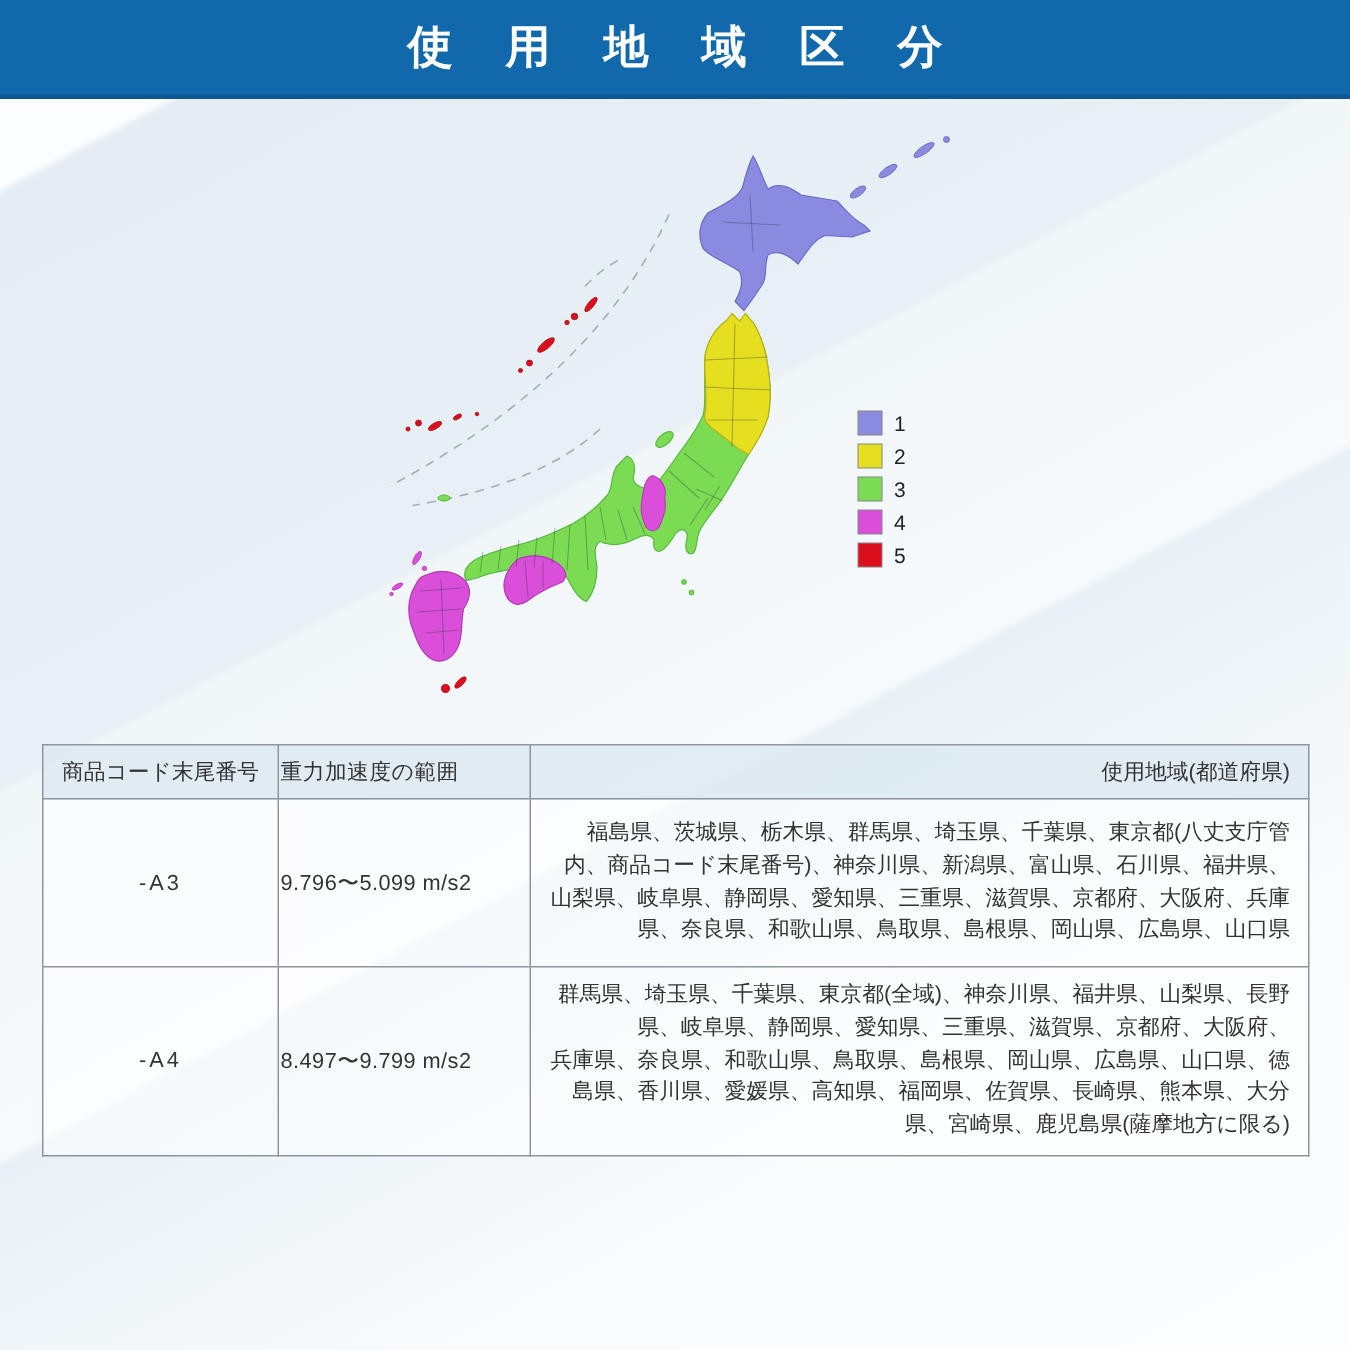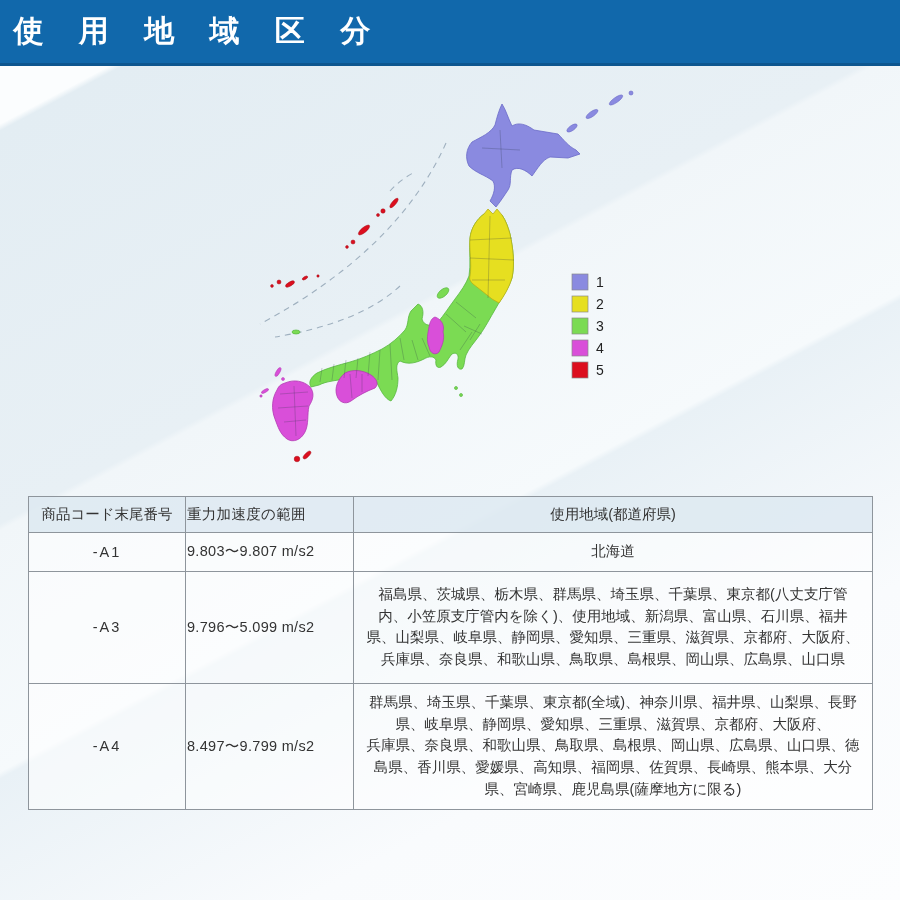--- a/index.html
+++ b/index.html
@@ -19,21 +19,21 @@
       #f1f6f9 38.5%, #f6fafc 56%,
       #e9f1f6 56.5%, #f9fbfd 77%,
       #fcfdfe 100%);
   }
   .content{position:absolute;inset:0;z-index:1;}
 
   
   .header-bar{
     position:absolute;left:0;top:0;width:900px;height:63px;
     background:#1168ab;border-bottom:3px solid #0d568f;
-    display:flex;align-items:center;
+    display:flex;align-items:center;justify-content:center;
   }
   .header-bar .title{
     color:#ffffff;font-size:30px;font-weight:600;
     letter-spacing:0.45em;text-indent:0.45em;
   }
 
   
   .map-wrap{position:absolute;left:250px;top:88px;width:420px;height:404px;}
   .map-wrap svg{display:block;width:420px;height:404px;}
   .legend-text{font-size:14px;fill:#222;font-family:"Liberation Sans","DejaVu Sans",sans-serif;}
@@ -55,21 +55,21 @@
     margin-left:32px;
   }
   table.usage th{background:rgba(221,233,241,0.85);}
   tr.h-head{height:33px;}
   tr.h-s{height:36px;}
   tr.h-s2{height:38px;}
   tr.h-a3{height:112px;}
   tr.h-a4{height:116px;}
   th.c-code, td.code{text-align:center;}
   th.c-range, td.range{text-align:left;letter-spacing:0.3px;}
-  th.c-area, td.area{text-align:center;padding:8px 12px;}
+  th.c-area, td.area{text-align:right;padding:8px 12px;}
   td.code{letter-spacing:2px;}
   td.area{line-height:1.5;white-space:pre-line;}
 </style>
 </head>
 <body>
 
 <div class="page">
   <div class="bg"></div>
   <div class="content">
 
@@ -205,29 +205,24 @@
           <col class="c3">
         </colgroup>
       <thead>
         <tr class="h-head">
           <th class="c-code">商品コード末尾番号</th>
           <th class="c-range">重力加速度の範囲</th>
           <th class="c-area">使用地域(都道府県)</th>
         </tr>
       </thead>
       <tbody>
-        <tr class="h-s">
-          <td class="code">-A1</td>
-          <td class="range">9.803〜9.807 m/s2</td>
-          <td class="area">北海道</td>
-        </tr>
         <tr class="h-a3">
           <td class="code">-A3</td>
           <td class="range">9.796〜5.099 m/s2</td>
-          <td class="area">福島県、茨城県、栃木県、群馬県、埼玉県、千葉県、東京都(八丈支庁管内、小笠原支庁管内を除く)、使用地域、新潟県、富山県、石川県、福井県、山梨県、岐阜県、静岡県、愛知県、三重県、滋賀県、京都府、大阪府、兵庫県、奈良県、和歌山県、鳥取県、島根県、岡山県、広島県、山口県</td>
+          <td class="area">福島県、茨城県、栃木県、群馬県、埼玉県、千葉県、東京都(八丈支庁管内、商品コード末尾番号)、神奈川県、新潟県、富山県、石川県、福井県、山梨県、岐阜県、静岡県、愛知県、三重県、滋賀県、京都府、大阪府、兵庫県、奈良県、和歌山県、鳥取県、島根県、岡山県、広島県、山口県</td>
         </tr>
         <tr class="h-a4">
           <td class="code">-A4</td>
           <td class="range">8.497〜9.799 m/s2</td>
           <td class="area">群馬県、埼玉県、千葉県、東京都(全域)、神奈川県、福井県、山梨県、長野県、岐阜県、静岡県、愛知県、三重県、滋賀県、京都府、大阪府、
 兵庫県、奈良県、和歌山県、鳥取県、島根県、岡山県、広島県、山口県、徳島県、香川県、愛媛県、高知県、福岡県、佐賀県、長崎県、熊本県、大分県、宮崎県、鹿児島県(薩摩地方に限る)</td>
         </tr>
       </tbody>
     </table>
 

